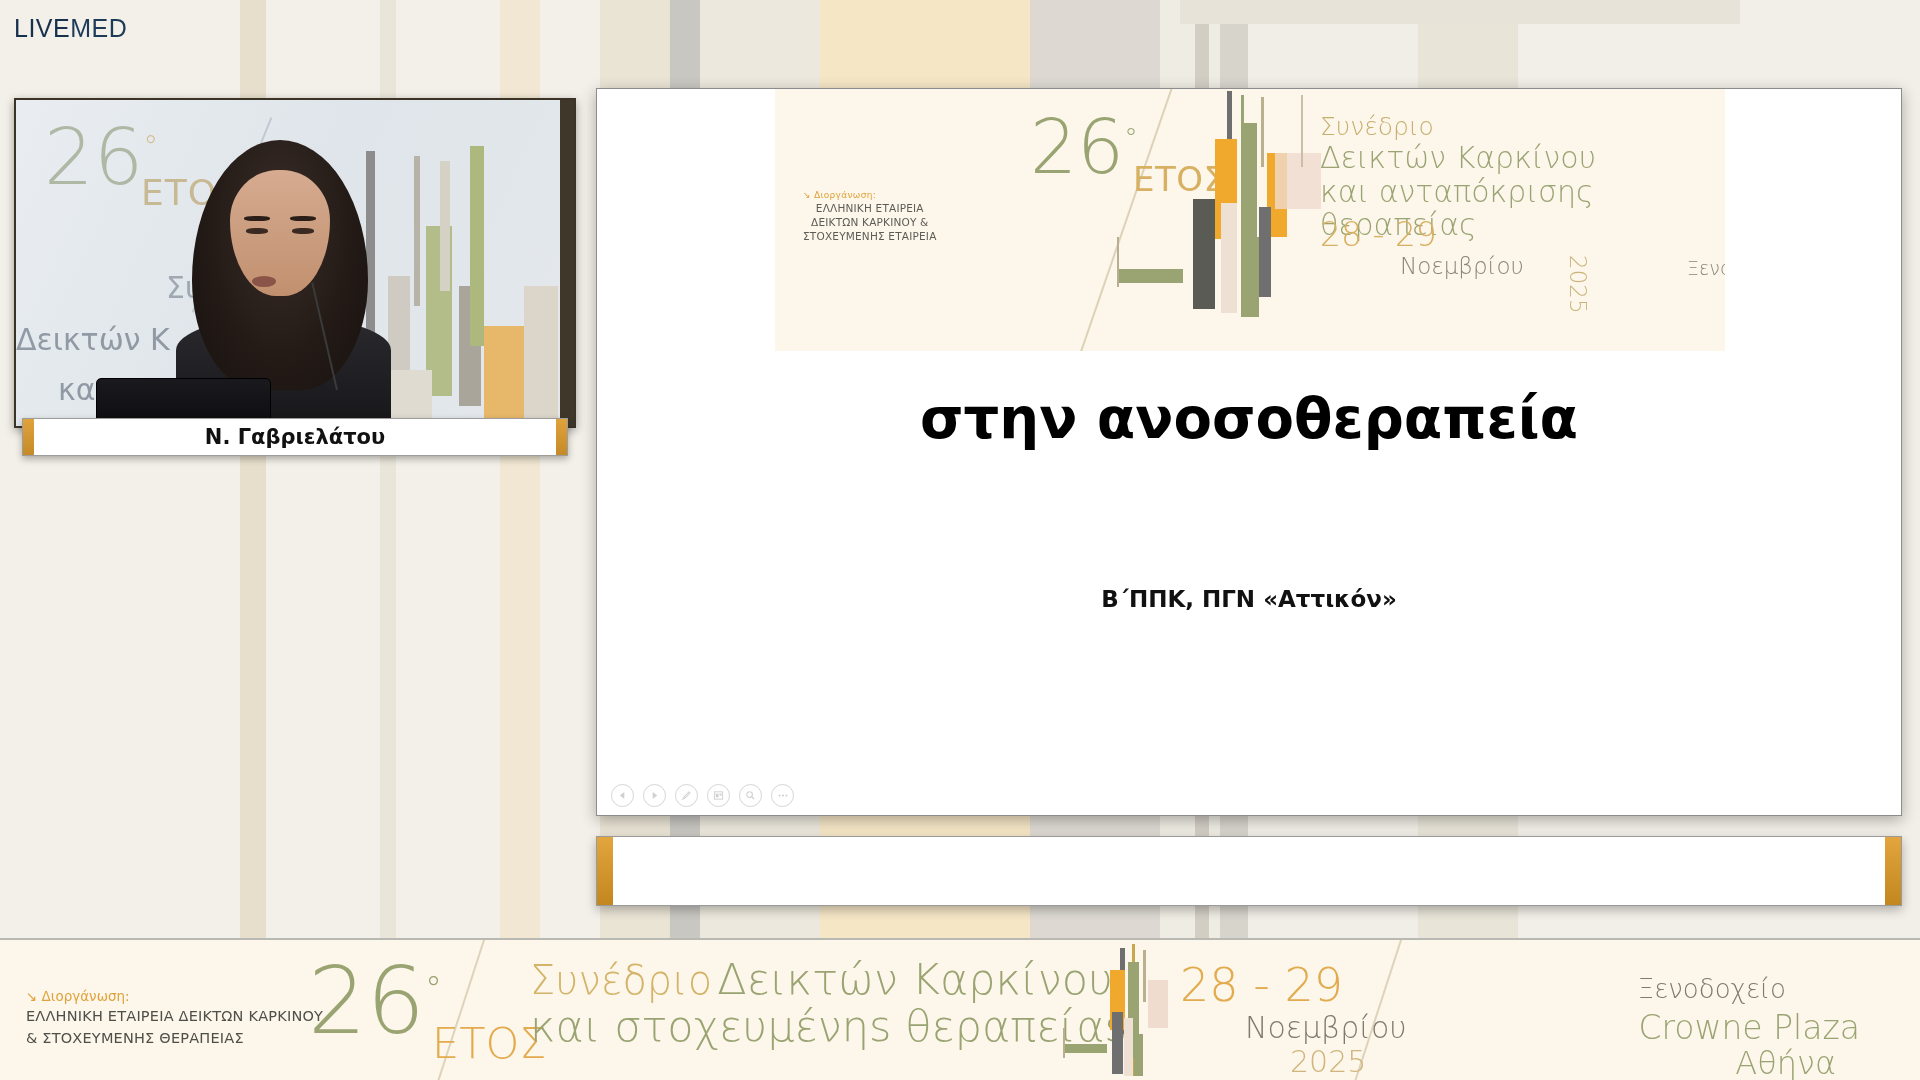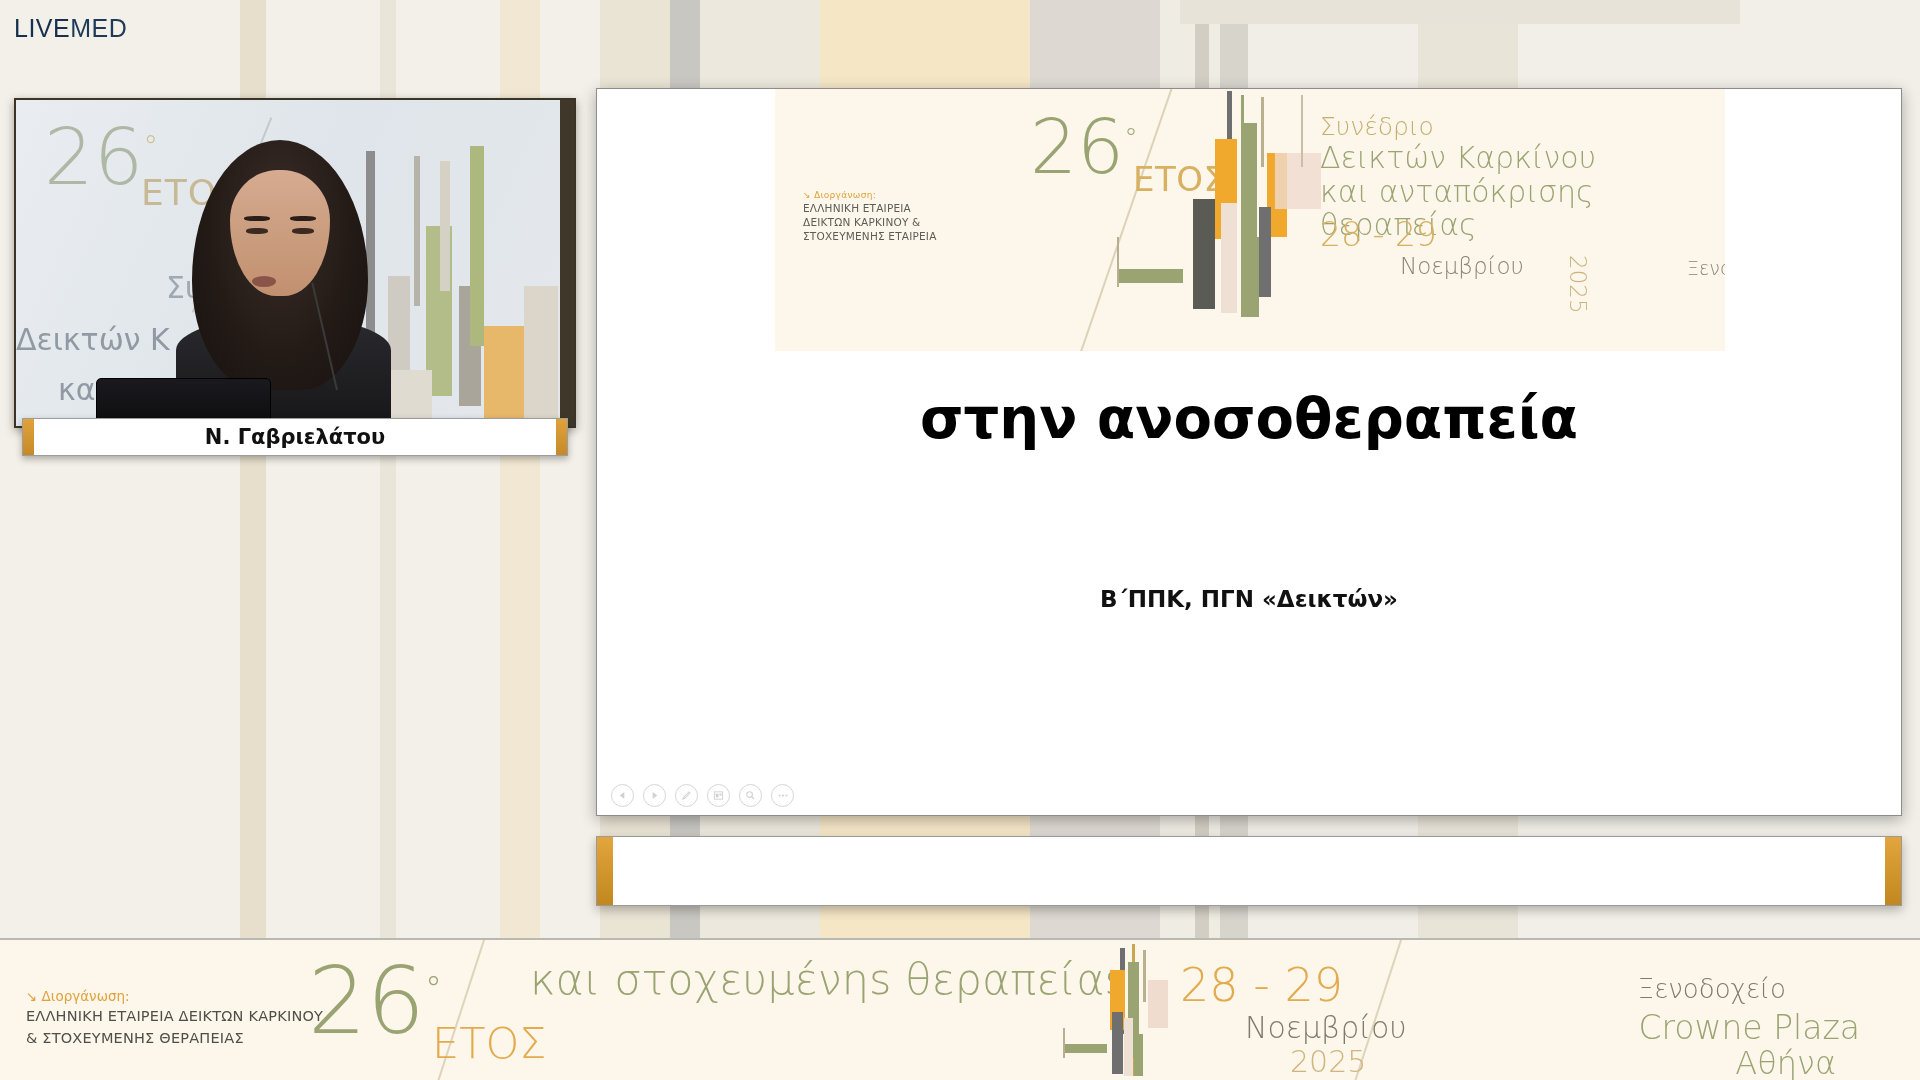--- a/index.html
+++ b/index.html
@@ -142,21 +142,21 @@
     position:absolute; left:178px; top:-2px;
     width:950px; height:264px;
     background:#fdf6ea;
     overflow:hidden;
   }
   .sb-org{
     position:absolute; left:28px; top:102px;
     line-height:1.35;
   }
   .sb-org .dio{ color:#e0a23a; font-size:9px; letter-spacing:.3px; }
-  .sb-org .ln{ color:#5c5c57; font-size:10.5px; letter-spacing:.2px; }
+  .sb-org .ln{ color:#5c5c57; font-size:10.5px; letter-spacing:.2px;text-align:center; }
   .sb-26{
     position:absolute; left:255px; top:26px;
     font-size:74px; font-weight:300; color:#9aa472; line-height:.92;
   }
   .sb-26 sup{ font-size:27px; color:#9aa472; vertical-align:super;}
   .sb-etos{
     position:absolute; left:358px; top:72px;
     font-size:34px; color:#d7b061; letter-spacing:.5px;
   }
   .sb-slash{
@@ -412,21 +412,21 @@
     <div class="sb-year">2025</div>
     <div class="sb-hotelpre">Ξενοδοχείο</div>
 
   </div>
 
   <div class="slide-title">
     <div>στην ανοσοθεραπεία</div>
   </div>
 
   <div class="slide-auth">
-    <div>Β΄ΠΠΚ, ΠΓΝ «Δεικτών»</div>
+    <div>Β΄ΠΠΚ, ΠΓΝ «Αττικόν»</div>
   </div>
 
   <div class="slide-toolbar">
     <div class="tb-btn">
       <svg width="9" height="9" viewBox="0 0 10 10">
           <polygon points="7,1 7,9 2,5" fill="#d0d0d0"></polygon>
         </svg>
     </div>
     <div class="tb-btn">
       <svg width="9" height="9" viewBox="0 0 10 10">
@@ -473,20 +473,24 @@
   <div class="ft-org">
     <div class="dio">↘ Διοργάνωση:</div>
     <div class="ln">ΕΛΛΗΝΙΚΗ ΕΤΑΙΡΕΙΑ ΔΕΙΚΤΩΝ ΚΑΡΚΙΝΟΥ</div>
     <div class="ln">&amp; ΣΤΟΧΕΥΜΕΝΗΣ ΘΕΡΑΠΕΙΑΣ</div>
   </div>
 
   <div class="ft-26"><span>26</span><sup>°</sup></div>
   <div class="ft-etos">ΕΤΟΣ</div>
 
   <div class="ft-right">
+    <div>
+      <span class="r1">Συνέδριο</span>
+      <span class="r2">Δεικτών Καρκίνου</span>
+    </div>
     <div class="r3">και στοχευμένηs θεραπείαs</div>
   </div>
 
   <div class="bmot" style="left:1120px;top:8px;width:5px;height:86px;background:#6f6f6f;"></div>
   <div class="bmot" style="left:1132px;top:4px;width:3px;height:132px;background:#c8a84e;"></div>
   <div class="bmot" style="left:1110px;top:30px;width:15px;height:60px;background:#f0a92c;"></div>
   <div class="bmot" style="left:1128px;top:22px;width:11px;height:96px;background:#9aa472;"></div>
   <div class="bmot" style="left:1143px;top:10px;width:3px;height:52px;background:#b9b08f;"></div>
   <div class="bmot" style="left:1148px;top:40px;width:20px;height:48px;background:#f0dbcf;"></div>
   <div class="bmot" style="left:1112px;top:72px;width:11px;height:62px;background:#6f6f6f;"></div>

